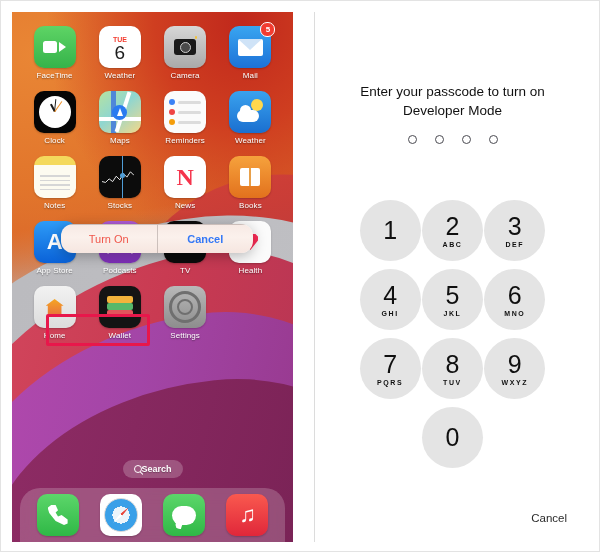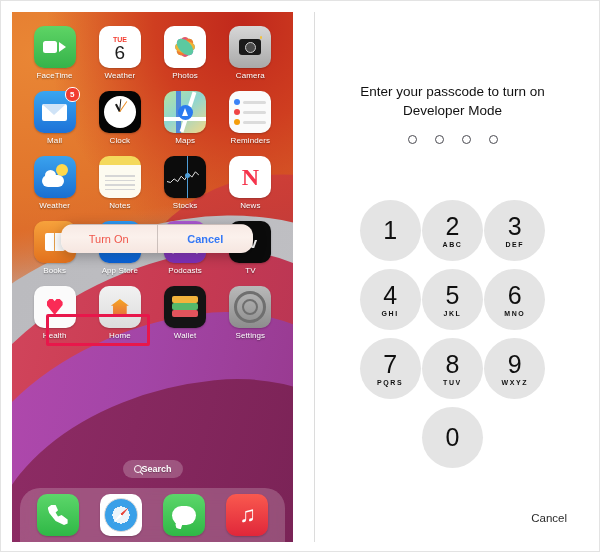--- a/index.html
+++ b/index.html
@@ -285,35 +285,20 @@
       <div class="app">
         <div class="icon-wrap">
             <div class="icon ic-calendar">
           <div class="cal-d">TUE</div>
           <div class="cal-n">6</div>
         </div>
           </div>
         <div class="app-label">Weather</div>
       </div>
 
-      <div class="app">
-        <div class="icon-wrap">
-            <div class="icon ic-photos">
-          <div class="photos-pet" style="background:#f2c72e;transform:rotate(0deg);"></div>
-          <div class="photos-pet" style="background:#8ed04a;transform:rotate(45deg);"></div>
-          <div class="photos-pet" style="background:#3ab8e8;transform:rotate(90deg);"></div>
-          <div class="photos-pet" style="background:#7a6fd6;transform:rotate(135deg);"></div>
-          <div class="photos-pet" style="background:#e0537c;transform:rotate(180deg);"></div>
-          <div class="photos-pet" style="background:#f07c33;transform:rotate(225deg);"></div>
-          <div class="photos-pet" style="background:#f2b233;transform:rotate(270deg);"></div>
-          <div class="photos-pet" style="background:#5cc9a0;transform:rotate(315deg);"></div>
-        </div>
-          </div>
-        <div class="app-label">Photos</div>
-      </div>
 
       <div class="app">
         <div class="icon-wrap">
             <div class="icon ic-camera">
           <div class="cam-body" style="display:flex;align-items:center;justify-content:center;">
                 <div class="cam-lens"></div>
               </div>
           <div class="g cam-dot"></div>
         </div>
           </div>

